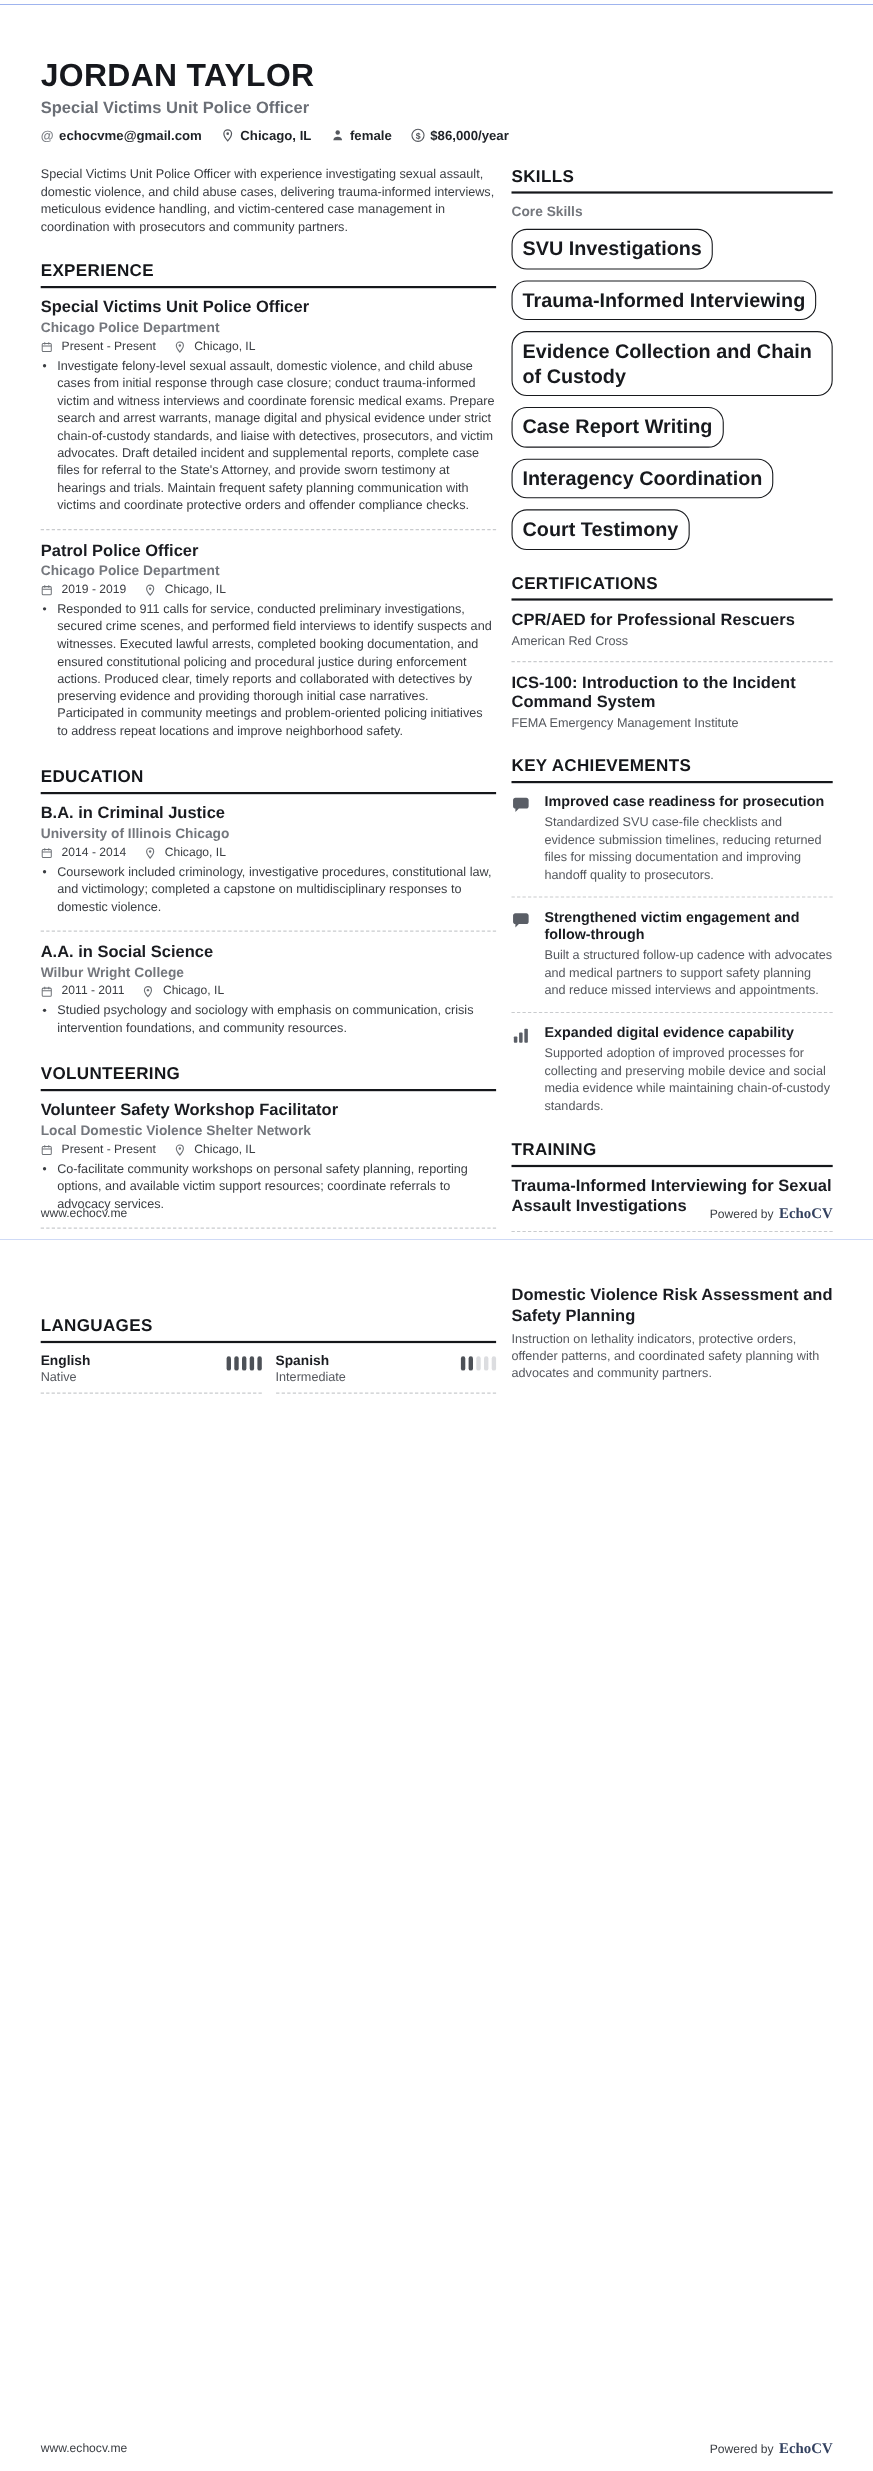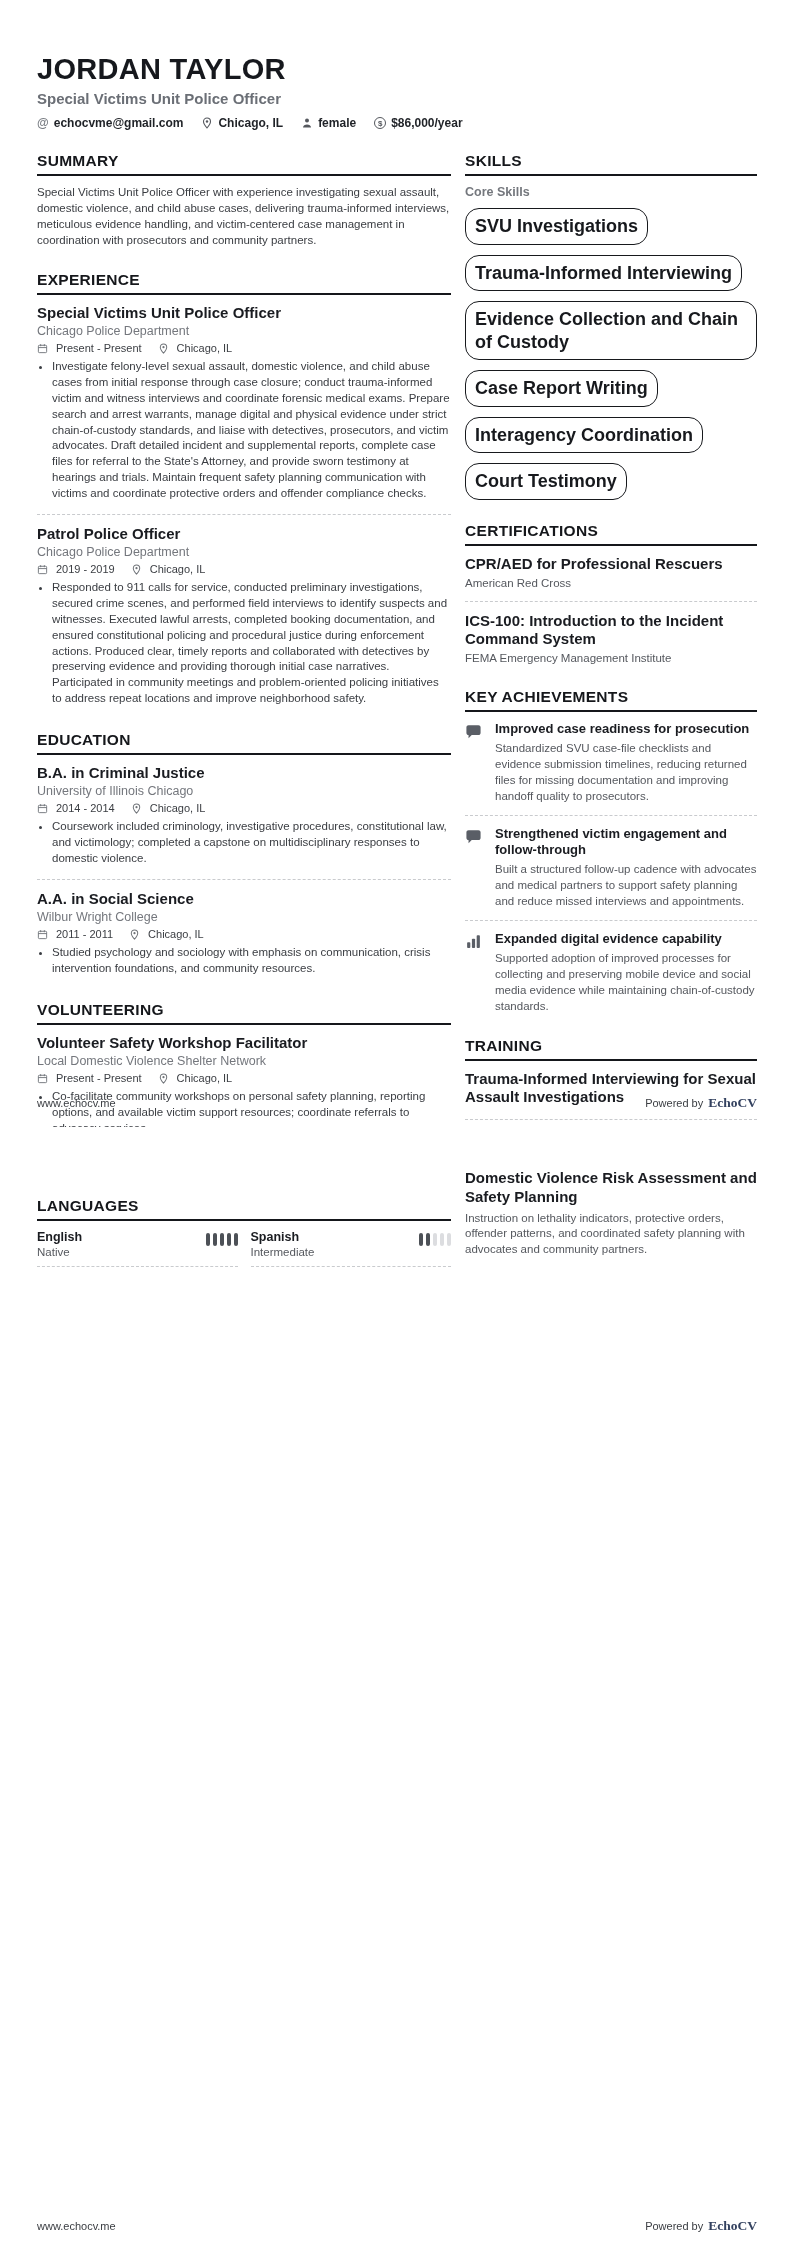--- a/index.html
+++ b/index.html
@@ -26,21 +26,21 @@
   .col-right { flex:1; min-width:0; }
 
   .section { margin-bottom:22px; }
   .sec-head { font-size:15.5px; font-weight:800; letter-spacing:0.3px; color:#15171b; border-bottom:2.5px solid #15171b; padding-bottom:4px; margin-bottom:9px; }
 
   .body-text { font-size:11.5px; line-height:1.38; color:#3a3d42; }
 
   .item { padding-bottom:2px; }
   .item + .item { border-top:1px dashed #c9cbce; padding-top:10px; margin-top:10px; }
   .item-title { font-size:15px; font-weight:800; color:#1a1c21; line-height:1.15; }
-  .item-org { margin-top:3px; font-size:12.5px; font-weight:400; color:#74777d; }
+  .item-org { margin-top:3px; font-size:12.5px; font-weight:700; color:#74777d; }
   .meta-row { margin-top:4px; display:flex; align-items:center; gap:16px; font-size:11px; color:#3a3d42; }
   .meta-item { display:inline-flex; align-items:center; gap:8px; }
   .meta-item .ic-svg { width:11px; height:11px; color:#6f7378; }
   .bullets { margin-top:5px; padding-left:15px; list-style:disc; }
   .bullets li { font-size:11.5px; line-height:1.38; color:#3a3d42; }
 
   
   .skill-group-label { font-size:12.5px; font-weight:700; color:#74777d; margin:2px 0 9px; }
   .tag { display:block; width:fit-content; max-width:100%; border:1.6px solid #17191d; border-radius:14px; padding:6px 9px; font-size:18px; font-weight:700; color:#17191d; line-height:1.25; margin-bottom:10px; }
 
@@ -108,21 +108,20 @@
           <span>$86,000/year</span>
         </span>
       </div>
     </div>
 
     <div class="cols">
 
       <div class="col-left">
 
         <div class="section">
-          <div class="sec-head">SUMMARY</div>
           <div class="body-text">Special Victims Unit Police Officer with experience investigating sexual assault, domestic violence, and child abuse cases, delivering trauma-informed interviews, meticulous evidence handling, and victim-centered case management in coordination with prosecutors and community partners.</div>
         </div>
 
         <div class="section">
           <div class="sec-head">EXPERIENCE</div>
 
           <div class="item">
             <div class="item-title">Special Victims Unit Police Officer</div>
             <div class="item-org">Chicago Police Department</div>
             <div class="meta-row">

